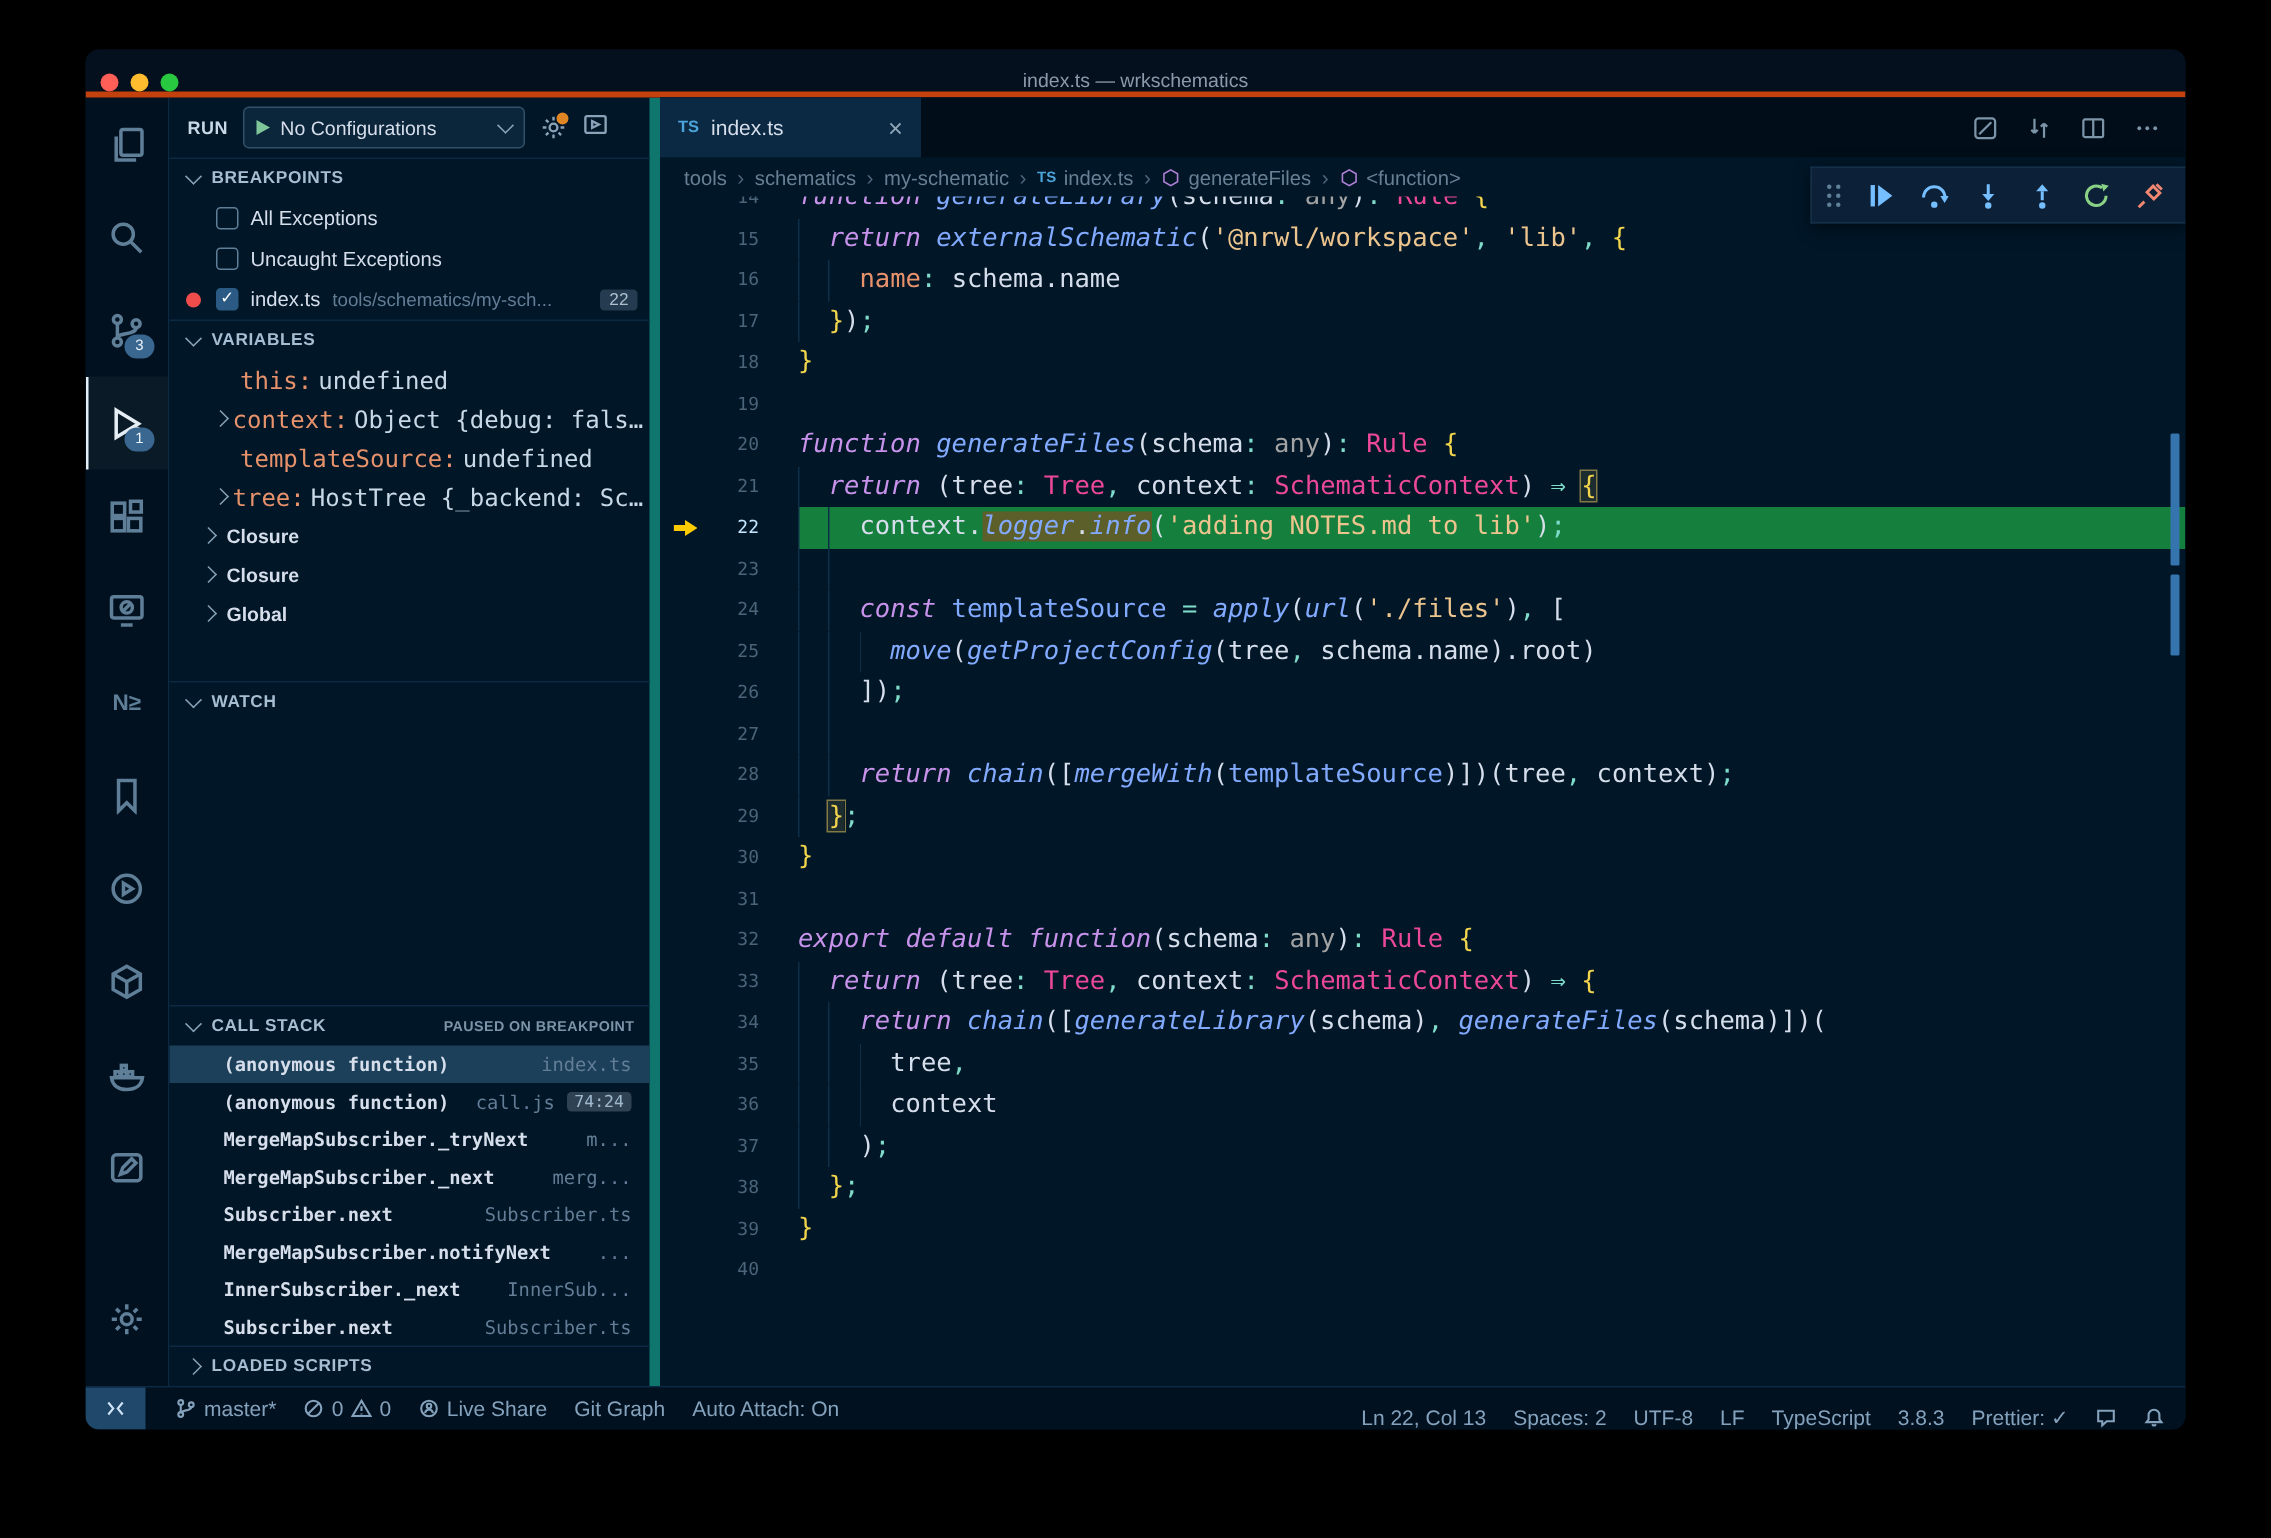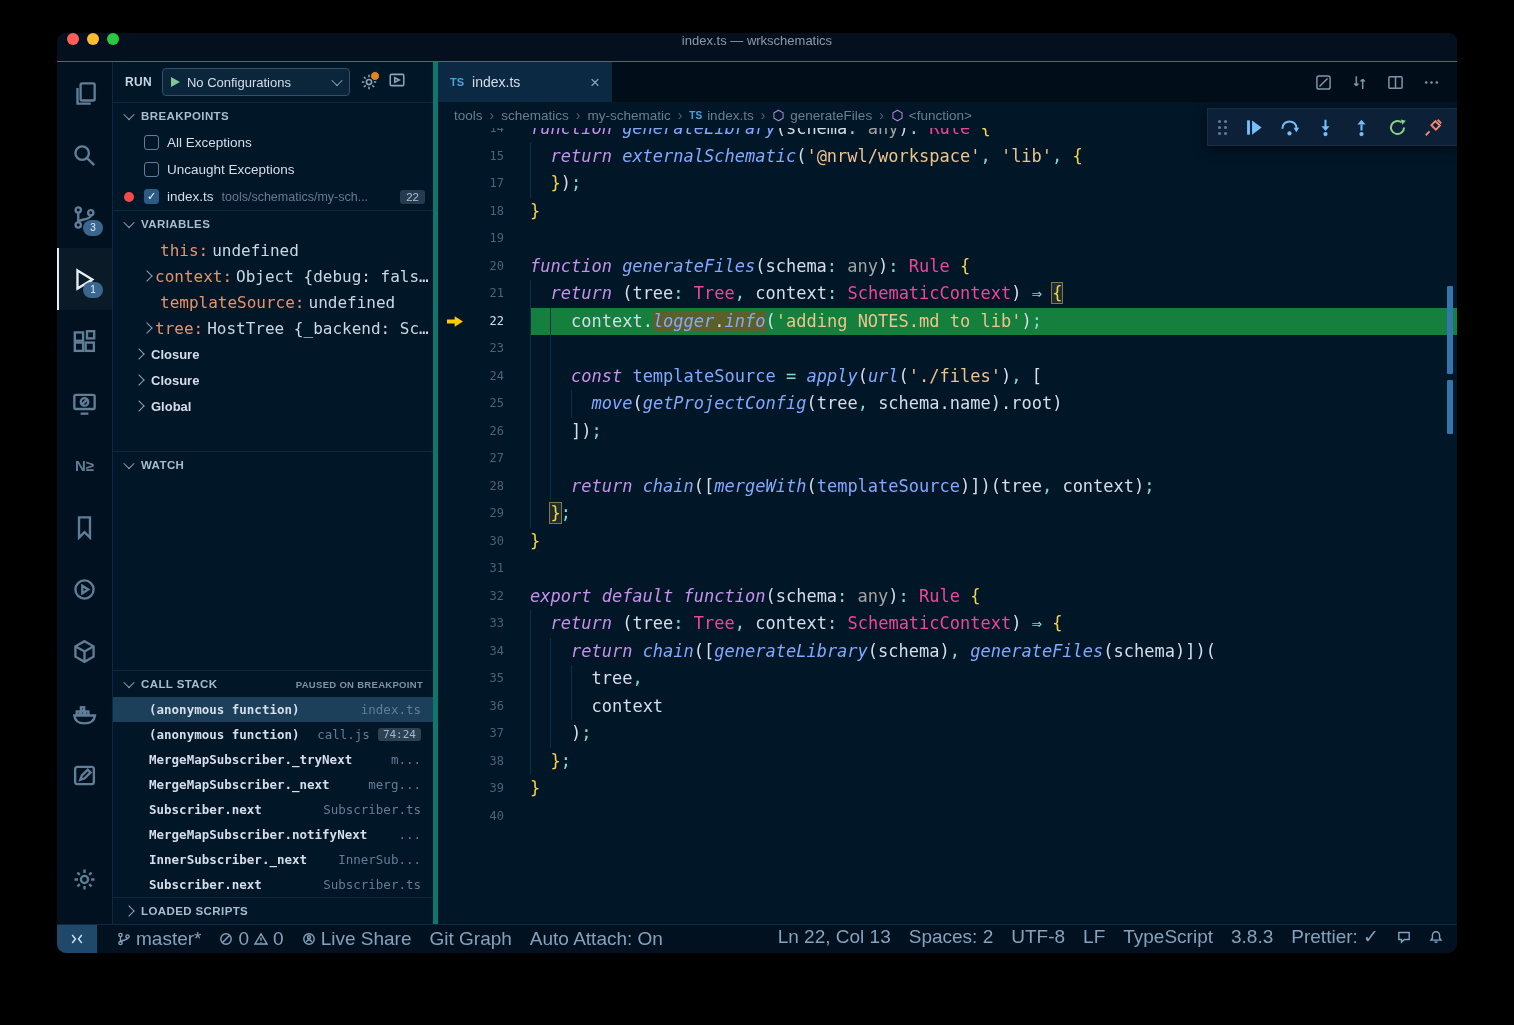--- a/index.html
+++ b/index.html
@@ -1,38 +1,38 @@
 <!DOCTYPE html>
 <html><head>
 <meta charset="utf-8">
 <style>
   html,body{margin:0;padding:0;background:#000;}
   .stage{position:relative;width:1514px;height:1025px;background:#000;overflow:hidden;font-family:"Liberation Sans",sans-serif;}
   .window{position:absolute;left:57px;top:33px;width:1400px;height:920px;background:#011627;border-radius:9px;overflow:hidden;
           box-shadow:0 25px 70px rgba(0,0,0,.8);display:flex;flex-direction:column;}
   
-  .titlebar{height:28px;background:#04101d;display:flex;align-items:flex-start;position:relative;flex:none;border-bottom:1px solid #c2410c;}
+  .titlebar{height:28px;background:#04101d;display:flex;align-items:flex-end;position:relative;flex:none;border-bottom:4px solid #c2410c;}
   .lights{display:flex;gap:8px;margin-left:10px;}
   .light{width:12px;height:12px;border-radius:50%;}
   .light.red{background:#ff5f57}.light.yellow{background:#febc2e}.light.green{background:#28c840}
   .wintitle{position:absolute;left:0;right:0;text-align:center;font-size:13px;color:#8b9aab;}
   
   .main{flex:1;display:flex;min-height:0;}
   
   .activitybar{width:55px;flex:none;background:#01111f;display:flex;flex-direction:column;align-items:stretch;border-right:1px solid #0b2942;}
   .act-item{height:62px;display:flex;align-items:center;justify-content:center;position:relative;color:#5f7e97;}
   .act-item svg{width:25px;height:25px;stroke:#5f7e97;fill:none;stroke-width:1.5;}
   .act-item.active{box-shadow:inset 2px 0 0 #e6eef5;background:rgba(255,255,255,.04);}
   .act-item.active svg{stroke:#e6eef5;}
   .act-badge{position:absolute;right:9px;bottom:12px;min-width:16px;height:16px;border-radius:9px;background:#39678f;color:#e8f1f8;
              font-size:10px;line-height:16px;text-align:center;padding:0 2px;font-family:"Liberation Sans",sans-serif;}
   .act-item.bottom{margin-top:auto;margin-bottom:14px;}
   .nx-text{font-weight:bold;font-size:15px;color:#5f7e97;}
   
-  .sidebar{width:320px;flex:none;background:#011627;border-right:5px solid #0f766e;display:flex;flex-direction:column;color:#d6deeb;min-height:0;}
+  .sidebar{width:320px;flex:none;background:#011627;border-right:7px solid #0f766e;display:flex;flex-direction:column;color:#d6deeb;min-height:0;}
   .runbar{height:40px;flex:none;display:flex;align-items:center;padding:0 12px;gap:10px;}
   .run-label{font-size:12px;font-weight:bold;color:#c9d8e6;letter-spacing:.3px;}
   .cfg-select{height:26px;flex:1;max-width:170px;display:flex;align-items:center;gap:7px;background:#0b253a;border:1px solid #33506a;
               border-radius:4px;padding:0 8px;font-size:13px;color:#d6deeb;}
   .play-glyph{width:0;height:0;border-left:9px solid #7ec699;border-top:5.5px solid transparent;border-bottom:5.5px solid transparent;}
   .cfg-text{flex:1;white-space:nowrap;overflow:hidden;}
   .gear-wrap{position:relative;display:flex;}
   .gear-wrap svg,.panel-icon svg{width:18px;height:18px;stroke:#8aa3b8;fill:none;stroke-width:1.4;}
   .gear-dot{position:absolute;right:-2px;top:-2px;width:8px;height:8px;border-radius:50%;background:#e08524;border:1px solid #011627;}
   .section-h{height:26px;flex:none;display:flex;align-items:center;gap:8px;padding:0 0 0 12px;border-top:1px solid #0b2942;
@@ -107,22 +107,22 @@
   .ov-mark{position:absolute;right:4px;width:6px;background:#3574ad;border-radius:1px;}
   
   .dbg-toolbar{position:absolute;top:46px;right:0;height:36px;background:#0c2138;border:1px solid #143049;border-right:none;
                box-shadow:0 3px 10px rgba(0,0,0,.55);display:flex;align-items:center;padding:0 8px;gap:4px;z-index:5;}
   .dbg-btn{width:32px;height:30px;display:flex;align-items:center;justify-content:center;}
   .dbg-btn svg{width:19px;height:19px;}
   .grip{width:9px;height:15px;position:relative;margin:0 6px 0 2px;}
   .grip i{position:absolute;left:0;top:0;width:3px;height:3px;border-radius:50%;background:#5f7e97;
           box-shadow:0 6px 0 #5f7e97,0 12px 0 #5f7e97,6px 0 0 #5f7e97,6px 6px 0 #5f7e97,6px 12px 0 #5f7e97;}
   
-  .statusbar{height:28px;flex:none;background:#01111f;border-top:1px solid #0b2942;display:flex;align-items:flex-start;
-             font-size:19px;color:#85a2bd;}
+  .statusbar{height:28px;flex:none;background:#01111f;border-top:1px solid #0b2942;display:flex;align-items:flex-end;
+             font-size:14px;color:#85a2bd;}
   .sb-item{display:flex;align-items:center;gap:5px;white-space:nowrap;}
   .sb-left{display:flex;align-items:center;gap:18px;flex:1;}
   .sb-right{display:flex;align-items:center;gap:18px;padding-right:14px;}
   .remote-tile{width:40px;height:28px;background:#20486b;display:flex;align-items:center;justify-content:center;margin-right:2px;}
   .statusbar svg{width:14px;height:14px;stroke:#85a2bd;fill:none;stroke-width:1.4;}
   .remote-tile svg{stroke:#cfe3f5;}
 </style>
 </head>
 <body>
 
@@ -442,20 +442,26 @@
                 <div class="lcode"><span class="tk-k">function </span><span class="tk-f">generateLibrary</span><span class="tk-w">(</span><span class="tk-w">schema</span><span class="tk-c">:</span><span class="tk-w"> </span><span class="tk-a">any</span><span class="tk-w">)</span><span class="tk-c">:</span><span class="tk-w"> </span><span class="tk-t">Rule</span><span class="tk-w"> </span><span class="tk-y">{</span></div>
               </div>
               <div class="code-line">
                 <div class="gutter">
                   <span class="lnum">15</span>
                 </div>
                 <div class="lcode"><span class="indent">  </span><span class="tk-k">return </span><span class="tk-f">externalSchematic</span><span class="tk-w">(</span><span class="tk-s">'@nrwl/workspace'</span><span class="tk-c">,</span><span class="tk-w"> </span><span class="tk-s">'lib'</span><span class="tk-c">,</span><span class="tk-w"> </span><span class="tk-y">{</span></div>
               </div>
               <div class="code-line">
                 <div class="gutter">
+                  <span class="lnum">16</span>
+                </div>
+                <div class="lcode"><span class="indent">  </span><span class="indent">  </span><span class="tk-pr">name</span><span class="tk-c">:</span><span class="tk-w"> </span><span class="tk-w">schema</span><span class="tk-w">.</span><span class="tk-w">name</span></div>
+              </div>
+              <div class="code-line">
+                <div class="gutter">
                   <span class="lnum">17</span>
                 </div>
                 <div class="lcode"><span class="indent">  </span><span class="tk-y">}</span><span class="tk-w">)</span><span class="tk-c">;</span></div>
               </div>
               <div class="code-line">
                 <div class="gutter">
                   <span class="lnum">18</span>
                 </div>
                 <div class="lcode"><span class="tk-y">}</span></div>
               </div>

